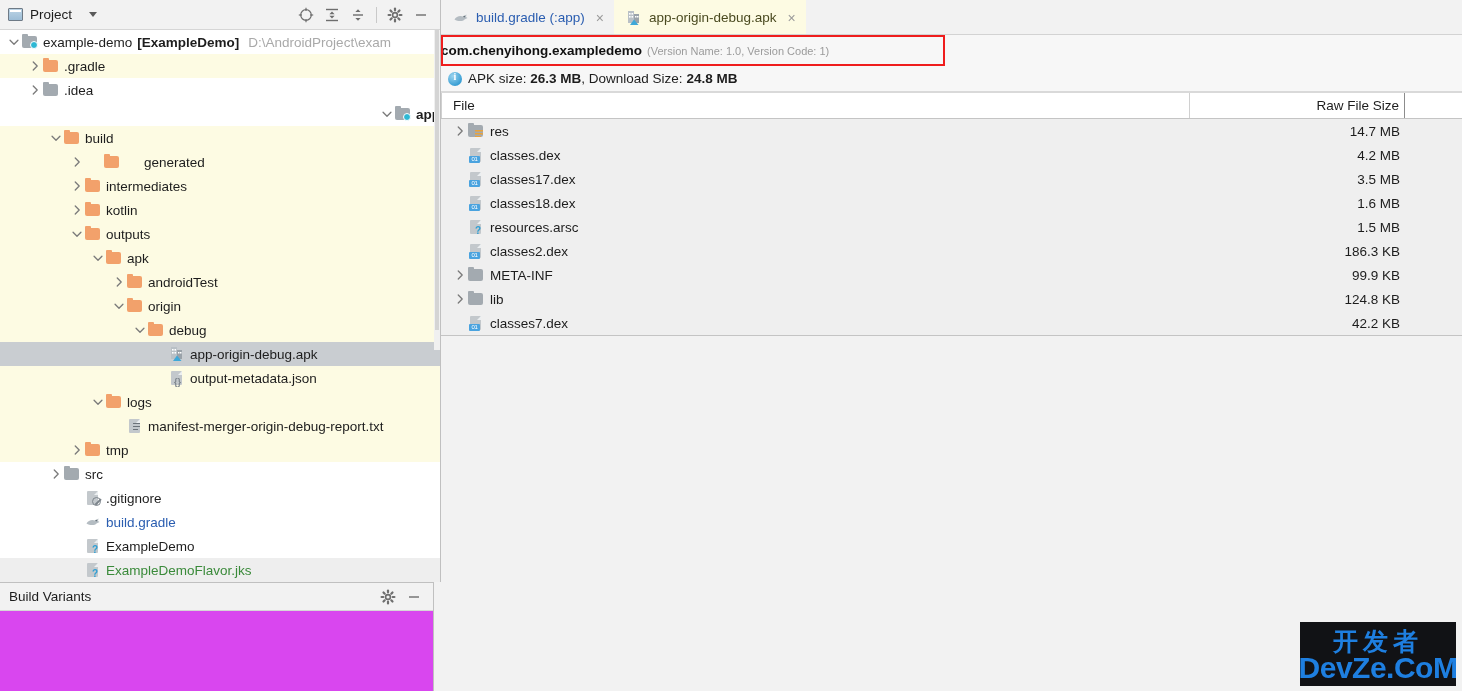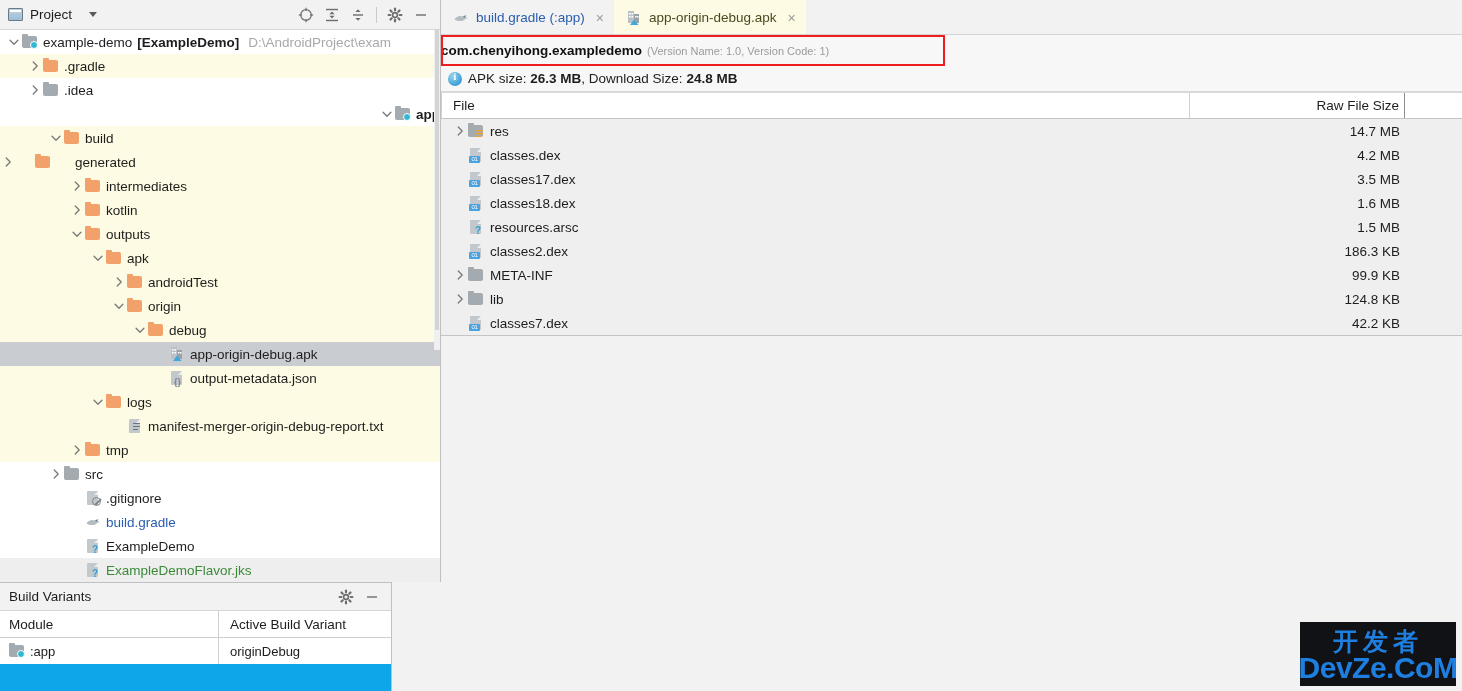--- a/index.html
+++ b/index.html
@@ -125,22 +125,22 @@
     background:
       linear-gradient(#6b7279,#6b7279) 0 0/7px 1.2px no-repeat,
       linear-gradient(#6b7279,#6b7279) 0 3px/7px 1.2px no-repeat,
       linear-gradient(#6b7279,#6b7279) 0 6px/5px 1.2px no-repeat;
   }
   .green { color:#3a8a3a; }
   .blue { color:#2a5db0; }
 
   
   #build-variants {
-    position: absolute; left:0; top:582px; width:392px; height:109px;
-    background:#0ea5e9; border-right:1px solid #c0c0c0; border-top:1px solid #c0c0c0;
+    position: absolute; left:0; top:582px; width:434px; height:109px;
+    background:#d946ef; border-right:1px solid #c0c0c0; border-top:1px solid #c0c0c0;
   }
   #bv-header {
     height:28px; background:#f2f2f2; border-bottom:1px solid #d6d6d6;
     display:flex; align-items:center; padding:0 6px 0 9px;
   }
   #bv-title { font-size:13.5px; }
   #bv-tools { margin-left:auto; display:flex; align-items:center; }
   #bv-table { width:100%; }
   .bv-head-row { height:27px; display:flex; border-bottom:1px solid #cfcfcf; background:#fff; }
   .bv-row { height:26px; display:flex; background:#fff; }
@@ -340,21 +340,21 @@
           <span class="twist">
             <svg width="14" height="14" viewBox="0 0 16 16">
               <path d="M3.5 6 L8 10.5 L12.5 6" fill="none" stroke="#7a7a7a" stroke-width="1.5" stroke-linecap="round" stroke-linejoin="round"></path>
             </svg>
           </span>
           <span class="ticon">
             <span class="ic-folder-orange"></span>
           </span>
           <span class="tlabel">build</span>
         </div>
-        <div class="trow excluded" style=" gap: 19px;">
+        <div class="trow excluded" style="padding-left: 69px; gap: 19px;">
           <span class="twist">
             <svg width="14" height="14" viewBox="0 0 16 16">
               <path d="M6 3.5 L10.5 8 L6 12.5" fill="none" stroke="#7a7a7a" stroke-width="1.5" stroke-linecap="round" stroke-linejoin="round"></path>
             </svg>
           </span>
           <span class="ticon">
             <span class="ic-folder-orange"></span>
           </span>
           <span class="tlabel">generated</span>
         </div>
@@ -555,35 +555,20 @@
             </g>
           </svg>
         </div>
         <div class="tb-btn">
           <svg width="16" height="16" viewBox="0 0 16 16">
             <line x1="3" y1="8" x2="13" y2="8" stroke="#6e6e6e" stroke-width="1.4"></line>
           </svg>
         </div>
       </div>
     </div>
-    <div id="bv-table">
-      <div class="bv-head-row">
-        <div class="bv-c1">Module</div>
-        <div class="bv-c2">Active Build Variant</div>
-      </div>
-      <div class="bv-row">
-        <div class="bv-c1">
-          <span class="ticon">
-            <span class="ic-folder-gray ic-mod-dot"></span>
-          </span>
-          <span class="tlabel">:app</span>
-        </div>
-        <div class="bv-c2">originDebug</div>
-      </div>
-    </div>
   </div>
 
   <div id="editor">
 
     <div id="tabs">
         <div class="tab">
           <span class="ticon"><svg width="16" height="16" viewBox="0 0 16 16">
               <path d="M1.5 9.5 C3 6.5 7 5 10 6.5 L13.5 4.5 L13 7 L14.5 8 L11.5 9.5 C10 11.5 5 11.8 1.5 9.5 Z" fill="#b4bcc2"></path>
               <circle cx="11.2" cy="6.6" r="0.8" fill="#5f6a72"></circle>
             </svg></span>

